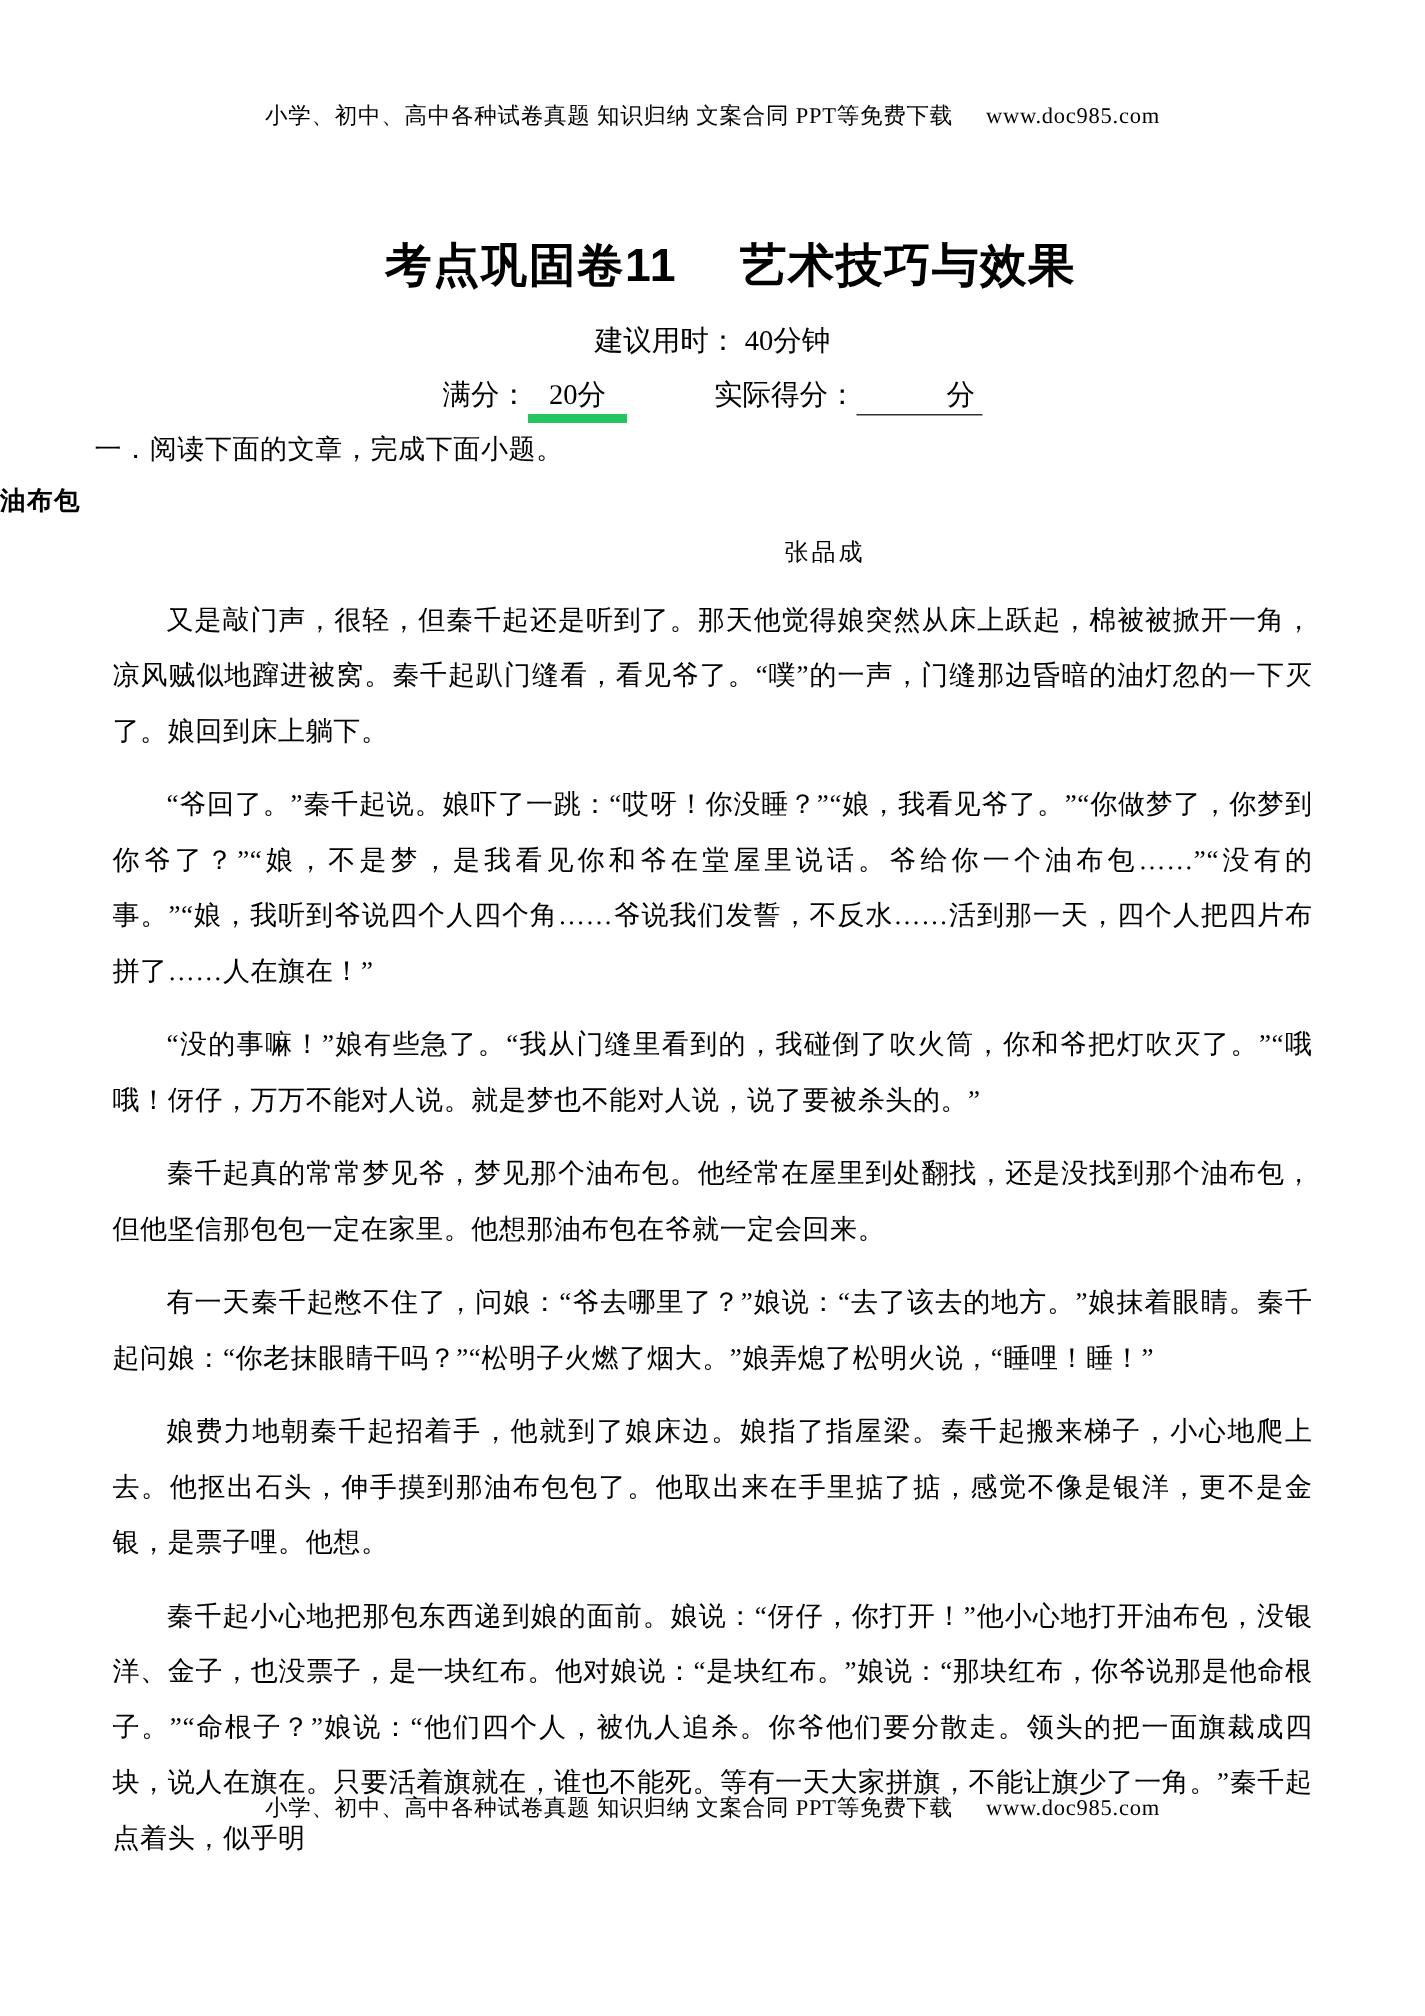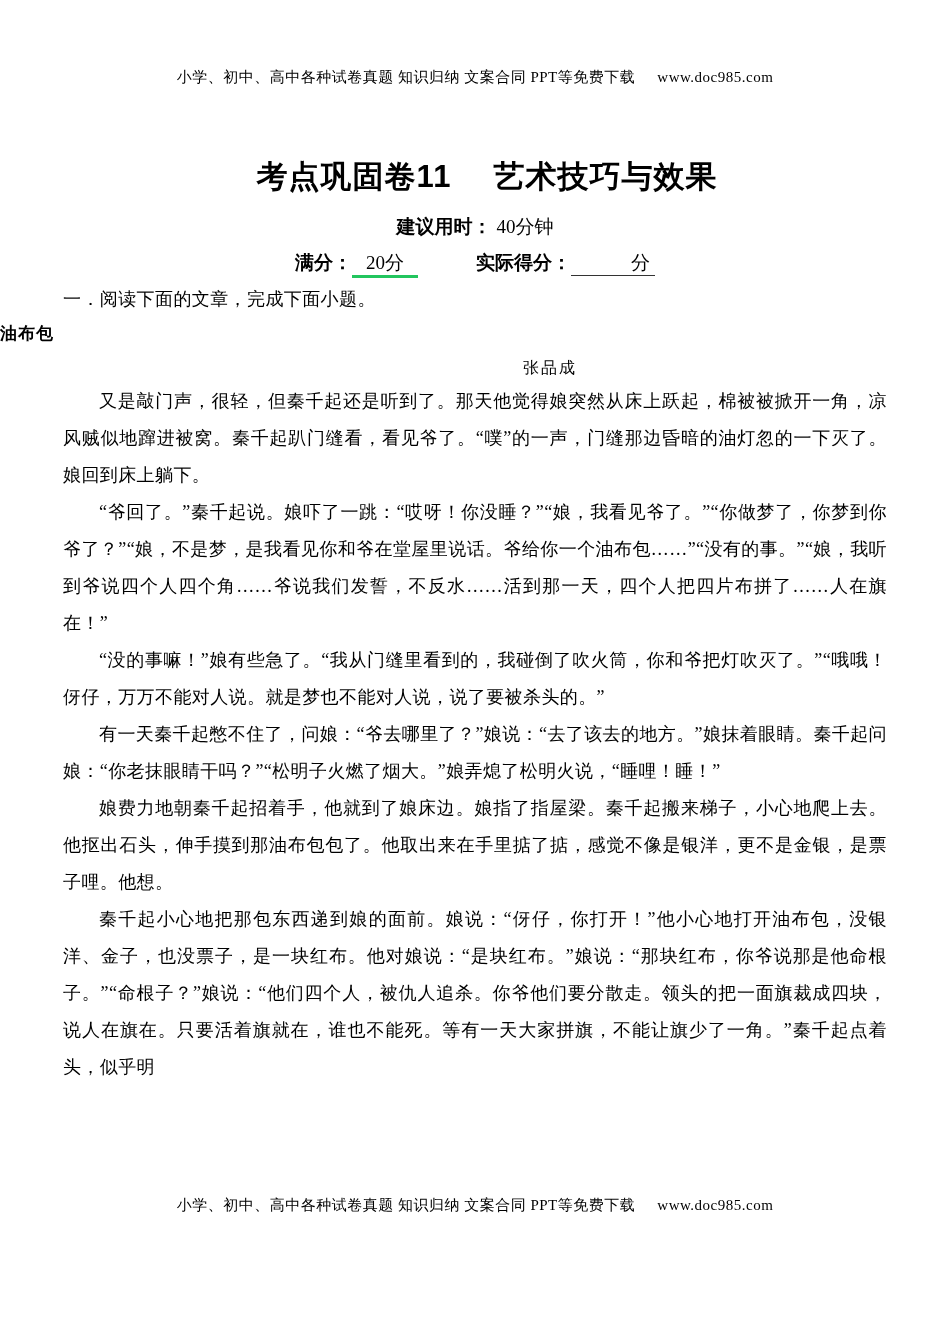--- a/index.html
+++ b/index.html
@@ -3,21 +3,21 @@
 <meta charset="utf-8">
 <style>
   * { box-sizing: border-box; }
   html, body { margin: 0; padding: 0; }
   body {
     width: 950px; height: 1344px;
     background: #ffffff; color: #000000;
     font-family: "Liberation Serif", "DejaVu Serif", serif;
     position: relative; overflow: hidden;
   }
-  .hei { font-family: "Liberation Sans", "DejaVu Sans", sans-serif; font-weight: bold; }
+  .hei { font-family: "Liberation Sans", "DejaVu Sans", sans-serif; font-weight: normal; }
 
   .doc-header, .doc-footer {
     position: absolute; left: 0; width: 100%;
     text-align: center; font-size: 15px; letter-spacing: 0.5px;
     white-space: nowrap;
   }
   .doc-header { top: 68px; }
   .doc-footer { top: 1196px; }
   .doc-header .url, .doc-footer .url { margin-left: 22px; }
 
@@ -33,21 +33,21 @@
     position: absolute; top: 214px; left: 0; width: 100%;
     text-align: center; font-size: 19px;
   }
   .meta-time .val { margin-left: 5px; margin-top: 36px; }
 
   .meta-score {
     position: absolute; top: 250px; left: 0; width: 100%;
     text-align: center; font-size: 19px;
   }
   .u-val {
-    display: inline-block; border-bottom: 3px solid #22c55e;
+    display: inline-block; border-bottom: 6px solid #22c55e;
     padding: 0 14px; line-height: 24px;
   }
   .score-gap { display: inline-block; width: 58px; }
   .score-blank {
     display: inline-block; width: 84px;
     border-bottom: 1px solid #333; line-height: 24px;
     text-align: right; padding-right: 5px;
   }
 
   .section-heading {
@@ -64,21 +64,21 @@
     position: absolute; top: 358px; left: 0; width: 100%;
     text-align: center; padding-left: 150px;
     font-size: 16px; letter-spacing: 2px;
   }
 
   .article-body {
     position: absolute; top: 383px; left: 63px; width: 824px;
     font-size: 18px; line-height: 37px;
     text-align: justify; letter-spacing: 0.4px;
   }
-  .article-body p { margin: 0; text-indent: 2em; }
+  .article-body p { margin: 12px; text-indent: 2em; }
 </style>
 </head>
 <body>
 
 <div class="page">
 
   <div class="doc-header">
     <span>小学、初中、高中各种试卷真题 知识归纳 文案合同 PPT等免费下载</span><span class="url">www.doc985.com</span>
   </div>
 
@@ -97,20 +97,21 @@
   <div class="section-heading">一．阅读下面的文章，完成下面小题。</div>
 
   <div class="article-title">油布包</div>
 
   <div class="article-author">张品成</div>
 
   <div class="article-body">
     <p>又是敲门声，很轻，但秦千起还是听到了。那天他觉得娘突然从床上跃起，棉被被掀开一角，凉风贼似地蹿进被窝。秦千起趴门缝看，看见爷了。“噗”的一声，门缝那边昏暗的油灯忽的一下灭了。娘回到床上躺下。</p>
     <p>“爷回了。”秦千起说。娘吓了一跳：“哎呀！你没睡？”“娘，我看见爷了。”“你做梦了，你梦到你爷了？”“娘，不是梦，是我看见你和爷在堂屋里说话。爷给你一个油布包……”“没有的事。”“娘，我听到爷说四个人四个角……爷说我们发誓，不反水……活到那一天，四个人把四片布拼了……人在旗在！”</p>
     <p>“没的事嘛！”娘有些急了。“我从门缝里看到的，我碰倒了吹火筒，你和爷把灯吹灭了。”“哦哦！伢仔，万万不能对人说。就是梦也不能对人说，说了要被杀头的。”</p>
+    <p>秦千起真的常常梦见爷，梦见那个油布包。他经常在屋里到处翻找，还是没找到那个油布包，但他坚信那包包一定在家里。他想那油布包在爷就一定会回来。</p>
     <p>有一天秦千起憋不住了，问娘：“爷去哪里了？”娘说：“去了该去的地方。”娘抹着眼睛。秦千起问娘：“你老抹眼睛干吗？”“松明子火燃了烟大。”娘弄熄了松明火说，“睡哩！睡！”</p>
     <p>娘费力地朝秦千起招着手，他就到了娘床边。娘指了指屋梁。秦千起搬来梯子，小心地爬上去。他抠出石头，伸手摸到那油布包包了。他取出来在手里掂了掂，感觉不像是银洋，更不是金银，是票子哩。他想。</p>
     <p>秦千起小心地把那包东西递到娘的面前。娘说：“伢仔，你打开！”他小心地打开油布包，没银洋、金子，也没票子，是一块红布。他对娘说：“是块红布。”娘说：“那块红布，你爷说那是他命根子。”“命根子？”娘说：“他们四个人，被仇人追杀。你爷他们要分散走。领头的把一面旗裁成四块，说人在旗在。只要活着旗就在，谁也不能死。等有一天大家拼旗，不能让旗少了一角。”秦千起点着头，似乎明</p>
   </div>
 
   <div class="doc-footer">
     <span>小学、初中、高中各种试卷真题 知识归纳 文案合同 PPT等免费下载</span><span class="url">www.doc985.com</span>
   </div>
 
 </div>

